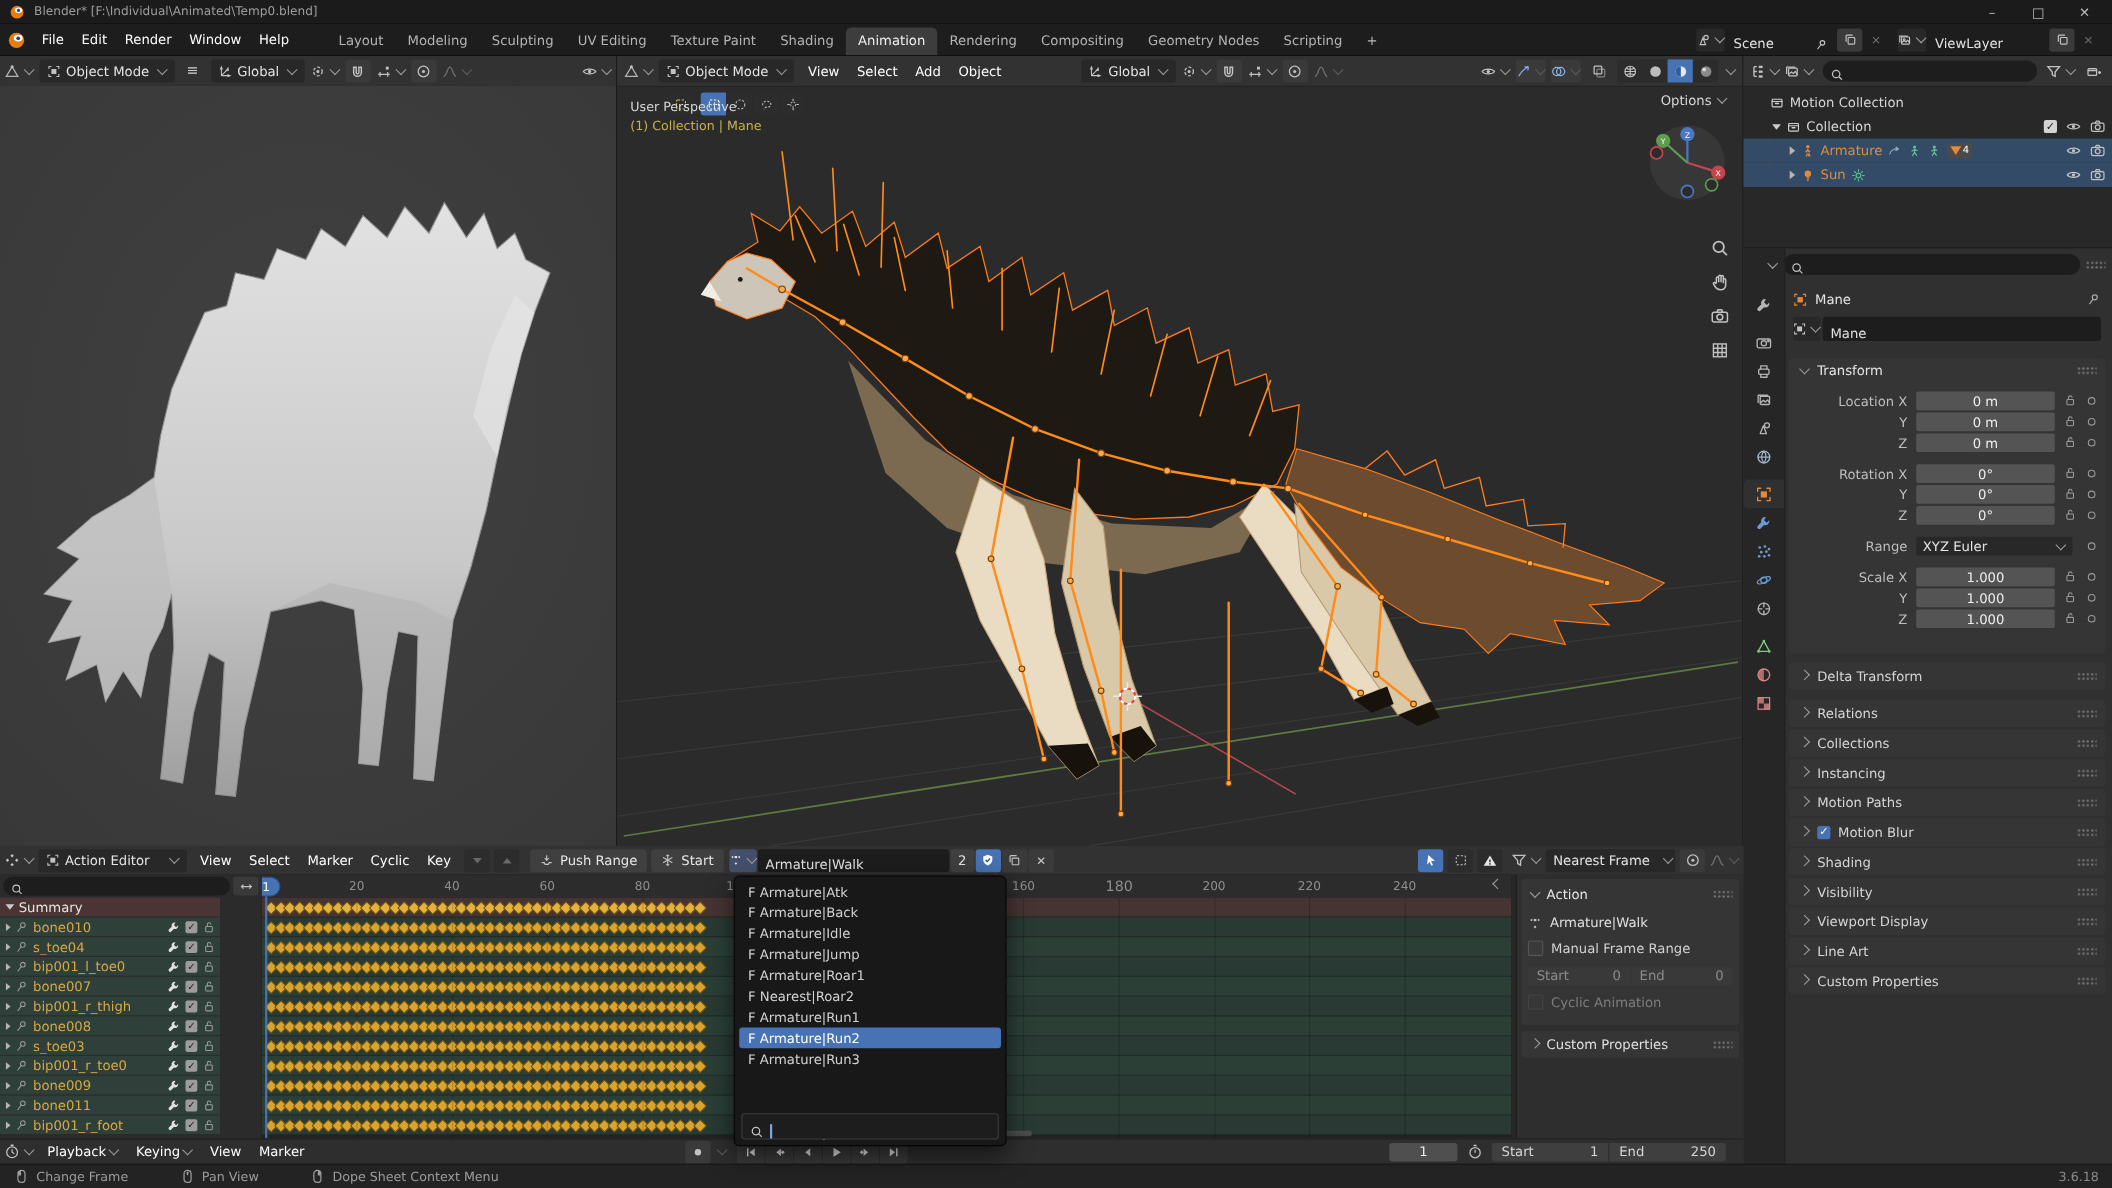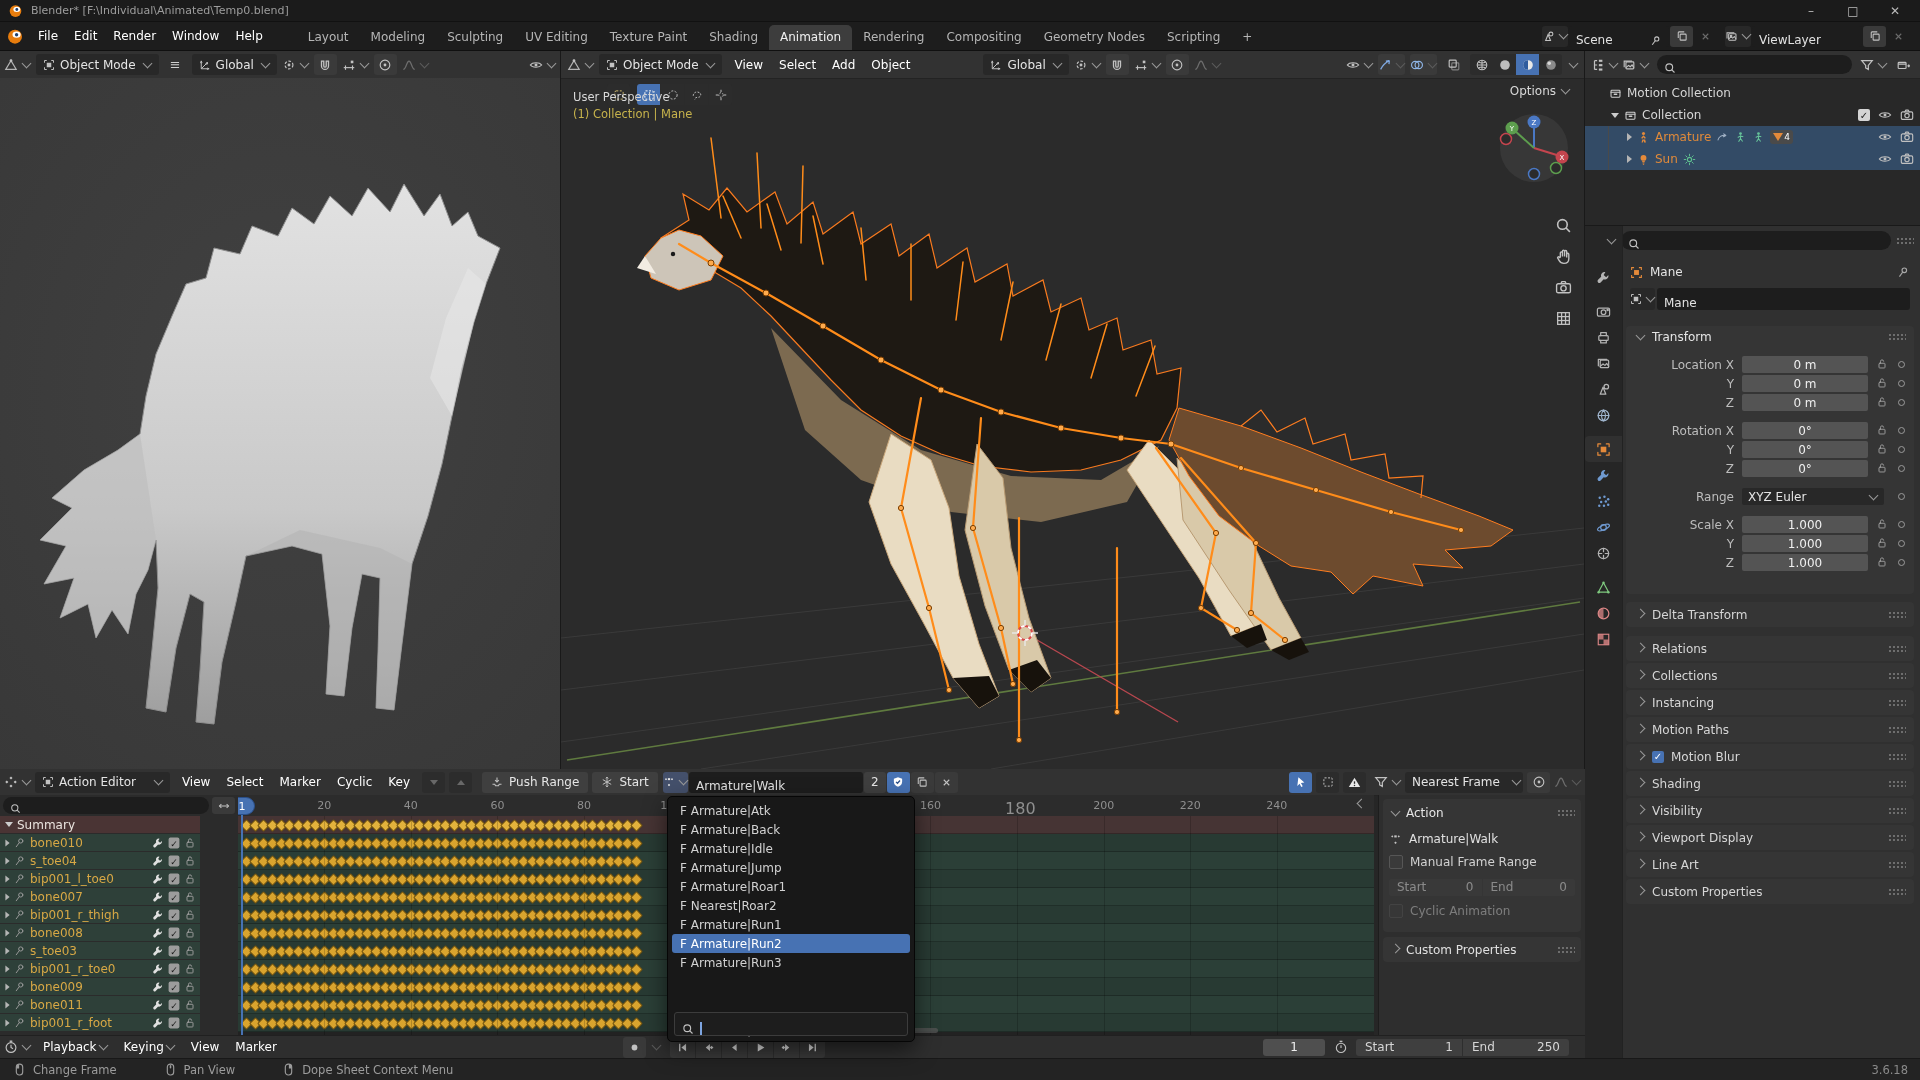--- a/index.html
+++ b/index.html
@@ -1632,21 +1632,21 @@
     <div class="abs" style="left:238px;top:26px;width:1136px;bottom:0;background:#222222;overflow:hidden;">
       <div id="ruler" class="abs" style="left:0;top:0;right:0;height:21px;background:#2c2c2c;border-bottom:1px solid #1e1e1e;">
           <span style="position: absolute; top: 4px; left: 74.27px; width: 24px; text-align: center; color: rgb(143, 143, 143); font-size: 11px;">20</span>
           <span style="position: absolute; top: 4px; left: 160.87px; width: 24px; text-align: center; color: rgb(143, 143, 143); font-size: 11px;">40</span>
           <span style="position: absolute; top: 4px; left: 247.47px; width: 24px; text-align: center; color: rgb(143, 143, 143); font-size: 11px;">60</span>
           <span style="position: absolute; top: 4px; left: 334.07px; width: 24px; text-align: center; color: rgb(143, 143, 143); font-size: 11px;">80</span>
           <span style="position: absolute; top: 4px; left: 420.67px; width: 24px; text-align: center; color: rgb(143, 143, 143); font-size: 11px;">100</span>
           <span style="position: absolute; top: 4px; left: 507.27px; width: 24px; text-align: center; color: rgb(143, 143, 143); font-size: 11px;">120</span>
           <span style="position: absolute; top: 4px; left: 593.87px; width: 24px; text-align: center; color: rgb(143, 143, 143); font-size: 11px;">140</span>
           <span style="position: absolute; top: 4px; left: 680.47px; width: 24px; text-align: center; color: rgb(143, 143, 143); font-size: 11px;">160</span>
-          <span style="position: absolute; top: 4px; left: 767.07px; width: 24px; text-align: center; color: rgb(143, 143, 143); font-size: 16px;">180</span>
+          <span style="position: absolute; top: 4px; left: 767.07px; width: 24px; text-align: center; color: rgb(143, 143, 143); font-size: 13px;">180</span>
           <span style="position: absolute; top: 4px; left: 853.67px; width: 24px; text-align: center; color: rgb(143, 143, 143); font-size: 11px;">200</span>
           <span style="position: absolute; top: 4px; left: 940.27px; width: 24px; text-align: center; color: rgb(143, 143, 143); font-size: 11px;">220</span>
           <span style="position: absolute; top: 4px; left: 1026.87px; width: 24px; text-align: center; color: rgb(143, 143, 143); font-size: 11px;">240</span>
         </div>
       <div id="lanes" class="abs" style="left:0;top:21px;right:0;bottom:0;">
           <div class="lane" style="top: 0px; height: 17px; background: rgb(70, 52, 52);">
             <span class="key" style="left: 4px; top: 5px; background: rgb(227, 178, 60);"></span>
             <span class="key" style="left: 12.66px; top: 5px; background: rgb(227, 178, 60);"></span>
             <span class="key" style="left: 21.32px; top: 5px; background: rgb(227, 178, 60);"></span>
             <span class="key" style="left: 29.98px; top: 5px; background: rgb(227, 178, 60);"></span>

